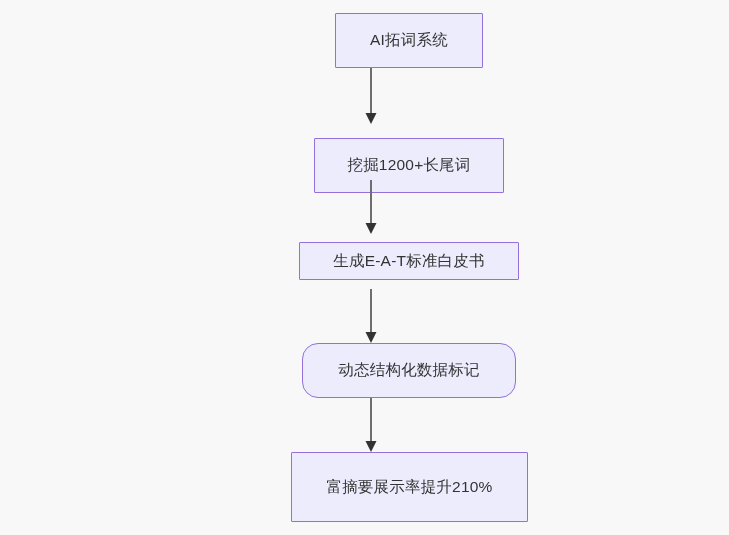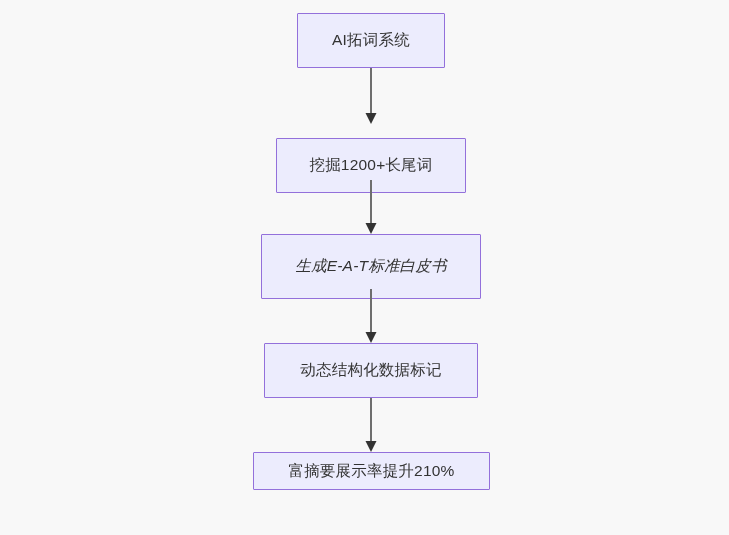--- a/index.html
+++ b/index.html
@@ -20,20 +20,21 @@
   }
   .node {
     position: absolute;
     box-sizing: border-box;
     background: #ececfd;
     border: 1.4px solid #9370db;
     border-radius: 1px;
     display: flex;
     align-items: center;
     justify-content: center;
+    margin-left: 38px;
   }
   .node-label {
     color: #333333;
     font-size: 15.5px;
     line-height: 1.2;
     letter-spacing: 0.2px;
     white-space: nowrap;
     text-align: center;
   }
   .edge {
@@ -73,39 +74,39 @@
     <span class="node-label">挖掘1200+长尾词</span>
   </div>
 
   <div class="edge" style="left:363px; top:180px; width:16px; height:55px;">
     <svg width="16" height="55" viewBox="0 0 16 55">
       <path class="edge-line" d="M8,0 L8,45"></path>
       <polygon class="edge-head" points="8,54 2.5,43 13.5,43"></polygon>
     </svg>
   </div>
 
-  <div class="node" style="left:261px; top:234px; width:220px; height:65px;font-style:italic;">
+  <div class="node" style="left:261px; top:242px; width:220px; height:38px;">
     <span class="node-label">生成E-A-T标准白皮书</span>
   </div>
 
   <div class="edge" style="left:363px; top:289px; width:16px; height:55px;">
     <svg width="16" height="55" viewBox="0 0 16 55">
       <path class="edge-line" d="M8,0 L8,45"></path>
       <polygon class="edge-head" points="8,54 2.5,43 13.5,43"></polygon>
     </svg>
   </div>
 
-  <div class="node" style="left:264px; top:343px; width:214px; height:55px;">
+  <div class="node" style="left:264px; top:343px; width:214px; height:55px;border-radius:16px;">
     <span class="node-label">动态结构化数据标记</span>
   </div>
 
   <div class="edge" style="left:363px; top:398px; width:16px; height:55px;">
     <svg width="16" height="55" viewBox="0 0 16 55">
       <path class="edge-line" d="M8,0 L8,45"></path>
       <polygon class="edge-head" points="8,54 2.5,43 13.5,43"></polygon>
     </svg>
   </div>
 
-  <div class="node" style="left:253px; top:452px; width:237px; height:38px;">
+  <div class="node" style="left:253px; top:452px; width:237px; height:70px;">
     <span class="node-label">富摘要展示率提升210%</span>
   </div>
 
 </div>
 
 </body></html>

